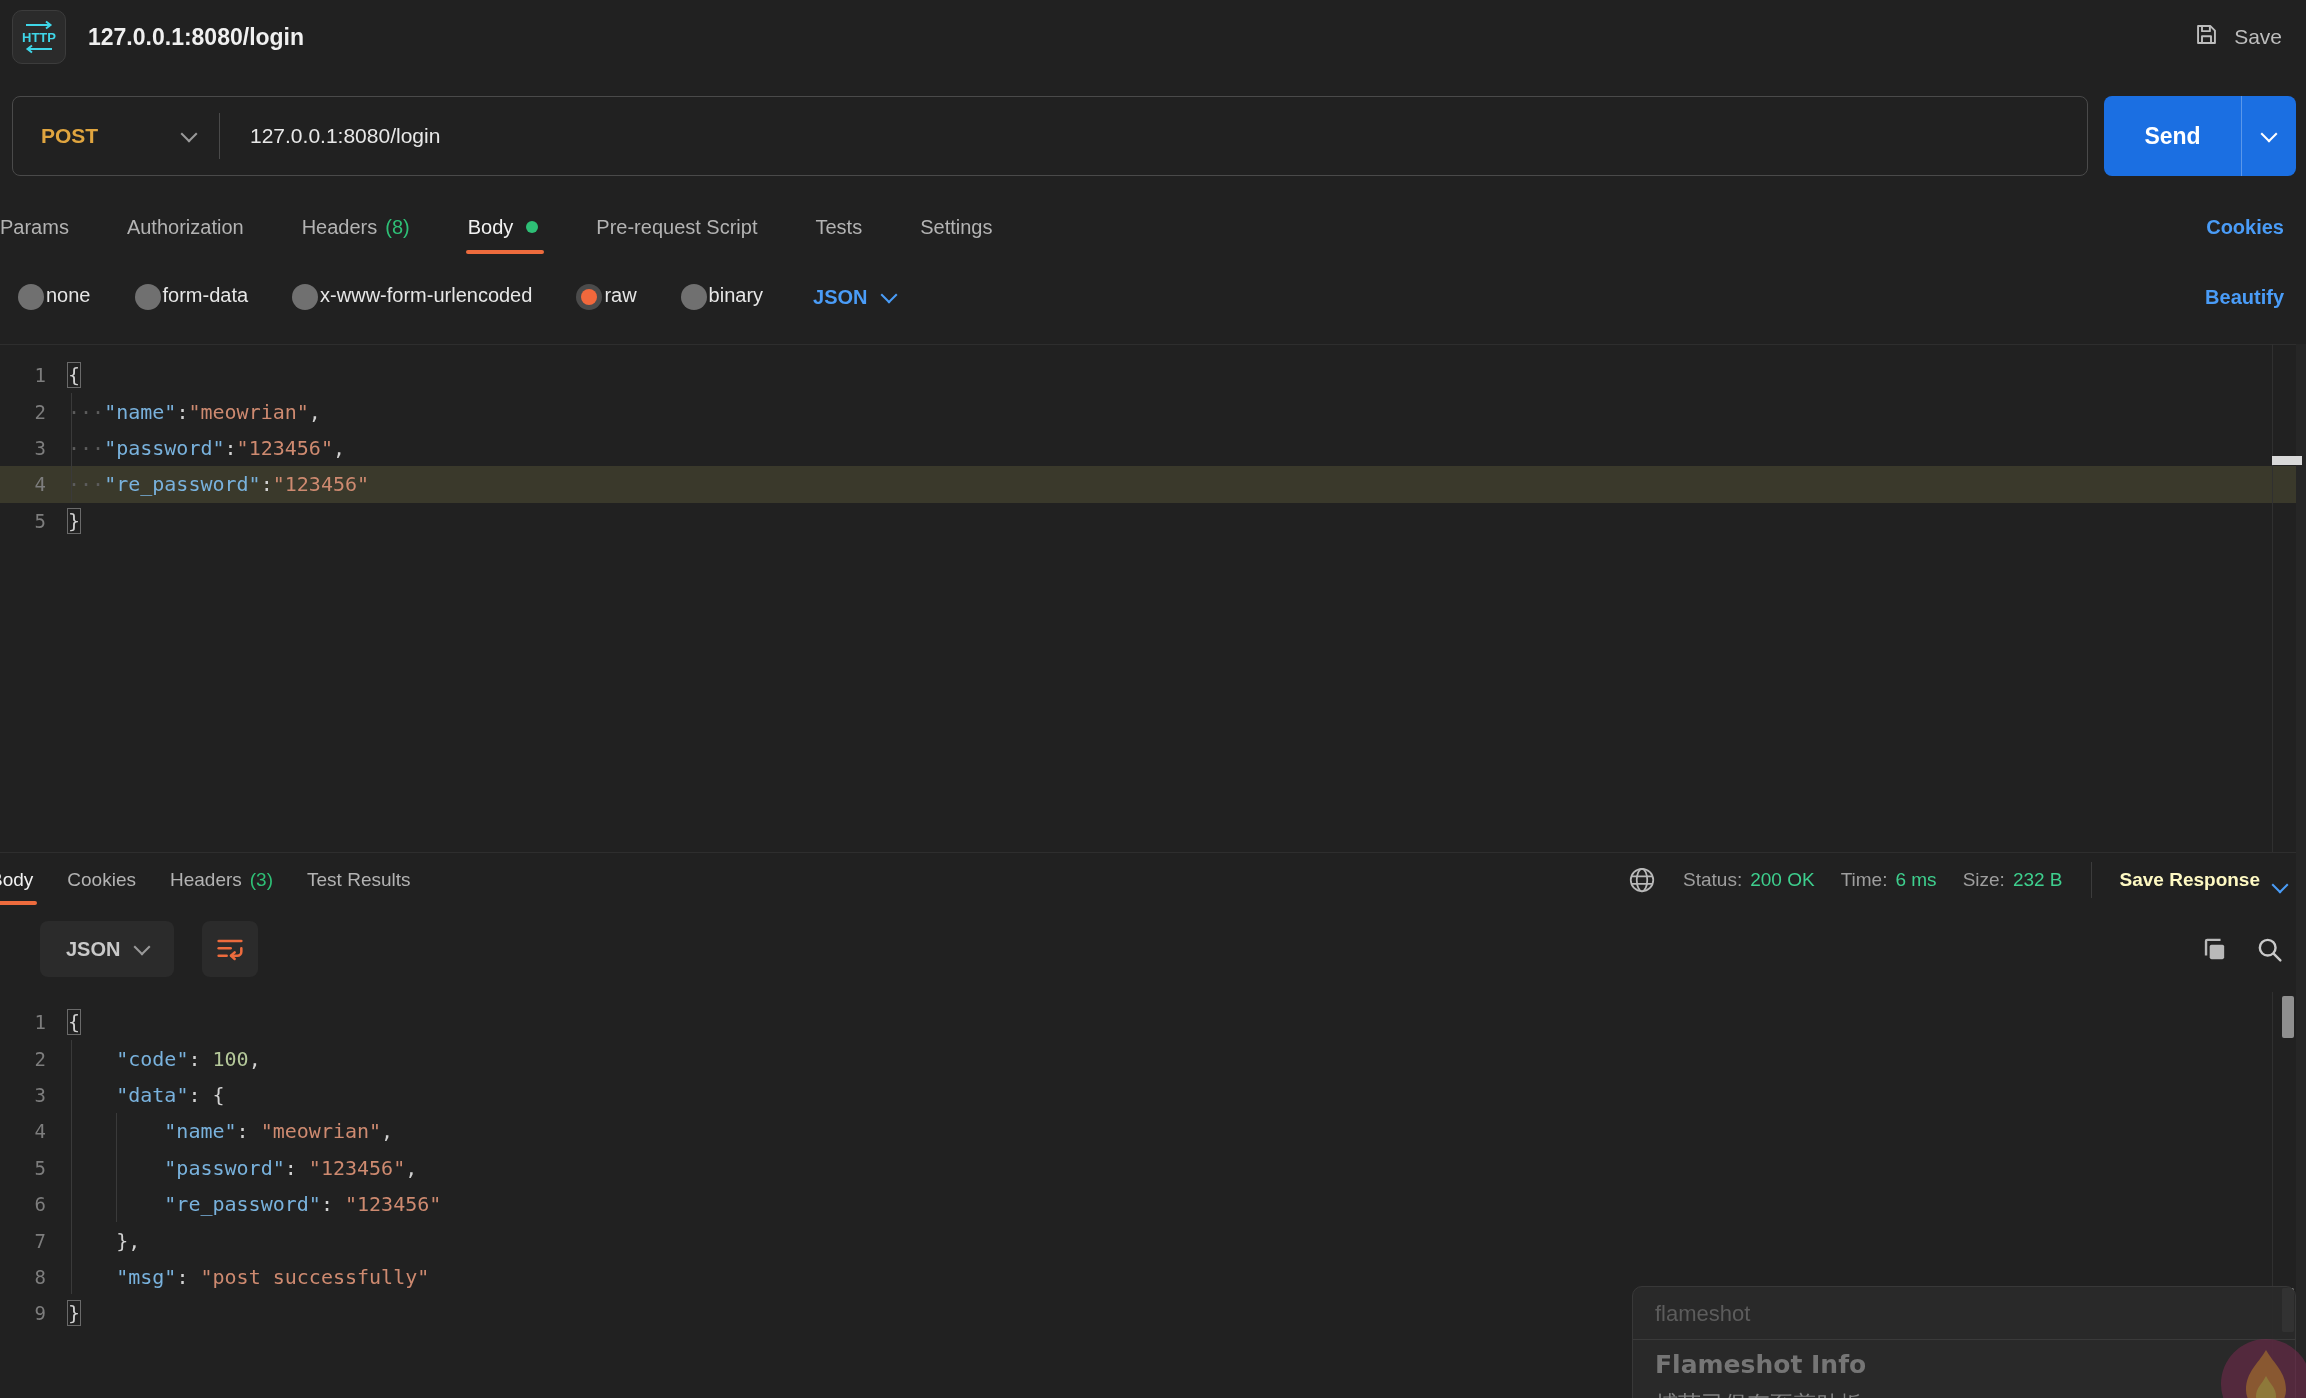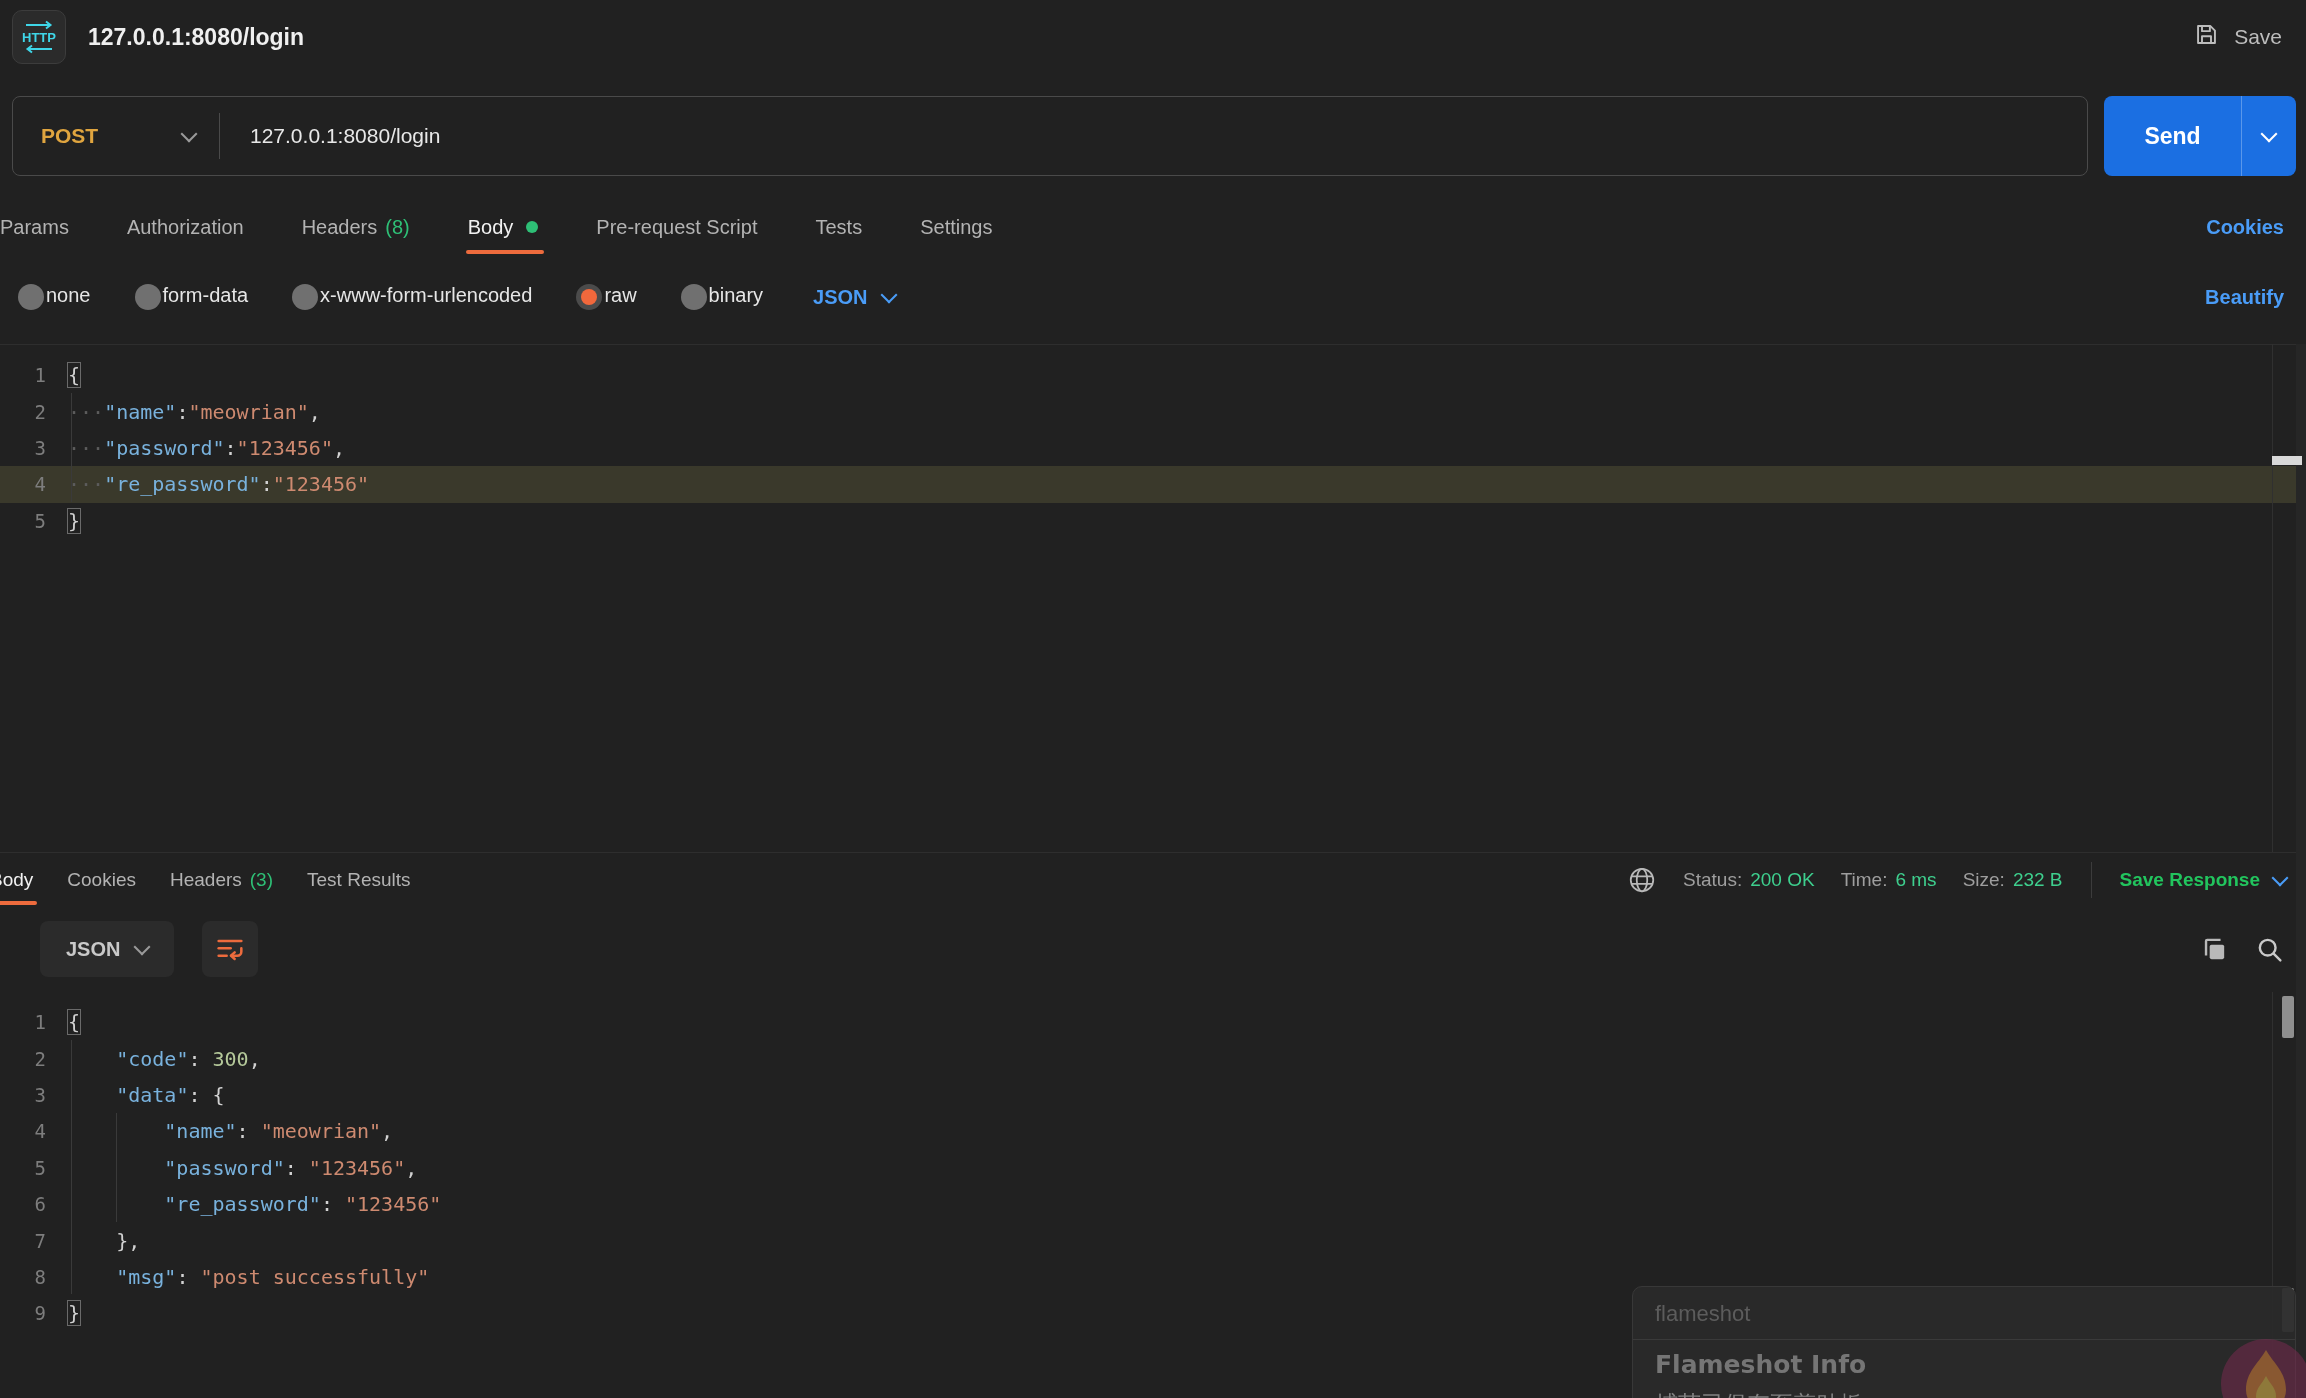--- a/index.html
+++ b/index.html
@@ -71,21 +71,21 @@
   
   .resp-header{position:absolute;top:852px;left:0;right:0;height:54px;display:flex;align-items:center;border-top:1px solid #2e2e2e;}
   .resp-tabs{display:flex;height:100%;margin-left:-10px;}
   .resp-tabs .tab{margin-right:34px;font-size:19px;}
   .resp-tabs .tab.active::after{content:'';position:absolute;left:0;right:-4px;bottom:2px;height:4px;background:#ed6b3d;border-radius:2px;}
   .resp-meta{margin-left:auto;display:flex;align-items:center;gap:14px;font-size:19px;padding-right:20px;}
   .meta-label{color:#9e9e9e;}
   .meta-value{color:#3ecf8e;}
   .meta-group{display:flex;gap:8px;margin-left:12px;white-space:nowrap;}
   .meta-sep{width:1px;height:36px;background:#3c3c3c;margin:0 14px;}
-  .save-response{display:flex;align-items:center;gap:14px;color:#22c55e;font-weight:700;cursor:pointer;white-space:nowrap;}
+  .save-response{display:flex;align-items:flex-end;gap:14px;color:#fef9c3;font-weight:700;cursor:pointer;white-space:nowrap;}
 
   
   .resp-toolbar{position:absolute;top:920px;left:0;right:0;height:58px;display:flex;align-items:center;padding-left:6px;}
   .seg{display:flex;background:#2b2b2b;border-radius:8px;overflow:hidden;height:56px;}
   .seg-item{display:flex;align-items:center;padding:0 30px;font-size:20px;color:#a6a6a6;cursor:pointer;}
   .seg-item.active{background:#3f3f3f;color:#f2f2f2;}
   .json-dd{margin-left:34px;height:56px;background:#2b2b2b;border-radius:8px;display:flex;align-items:center;gap:16px;
     padding:0 26px;color:#c9c9c9;font-size:20px;font-weight:700;cursor:pointer;}
   .wrap-btn{margin-left:28px;width:56px;height:56px;background:#2b2b2b;border-radius:8px;display:flex;align-items:center;justify-content:center;cursor:pointer;}
   .toolbar-right{margin-left:auto;display:flex;align-items:center;gap:26px;padding-right:22px;}
@@ -319,21 +319,21 @@
   </div>
 
   <div class="editor resp-editor">
     <div>
         <div class="code-line">
           <span class="ln">1</span>
           <span class="code"><span class="tk-brk">{</span></span>
         </div>
         <div class="code-line">
           <span class="ln">2</span>
-          <span class="code"><span class="tk-ws">    </span><span class="tk-key">"code"</span><span class="tk-pun">: </span><span class="tk-num">300</span><span class="tk-pun">,</span></span>
+          <span class="code"><span class="tk-ws">    </span><span class="tk-key">"code"</span><span class="tk-pun">: </span><span class="tk-num">100</span><span class="tk-pun">,</span></span>
         </div>
         <div class="code-line">
           <span class="ln">3</span>
           <span class="code"><span class="tk-ws">    </span><span class="tk-key">"data"</span><span class="tk-pun">: </span><span class="tk-pun">{</span></span>
         </div>
         <div class="code-line">
           <span class="ln">4</span>
           <span class="code"><span class="tk-ws">        </span><span class="tk-key">"name"</span><span class="tk-pun">: </span><span class="tk-str">"meowrian"</span><span class="tk-pun">,</span></span>
         </div>
         <div class="code-line">

